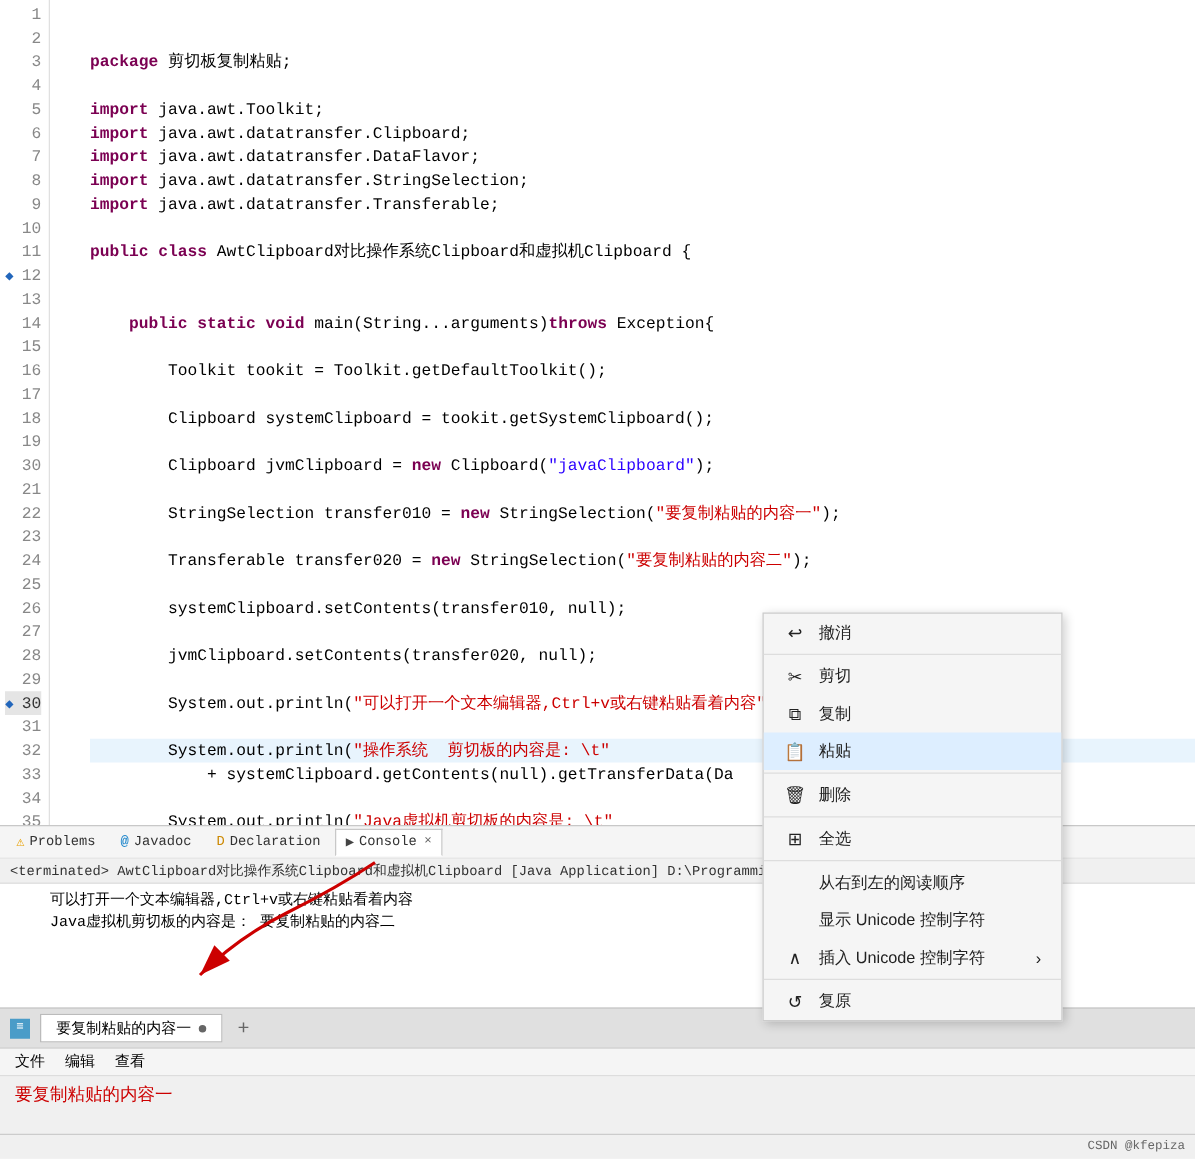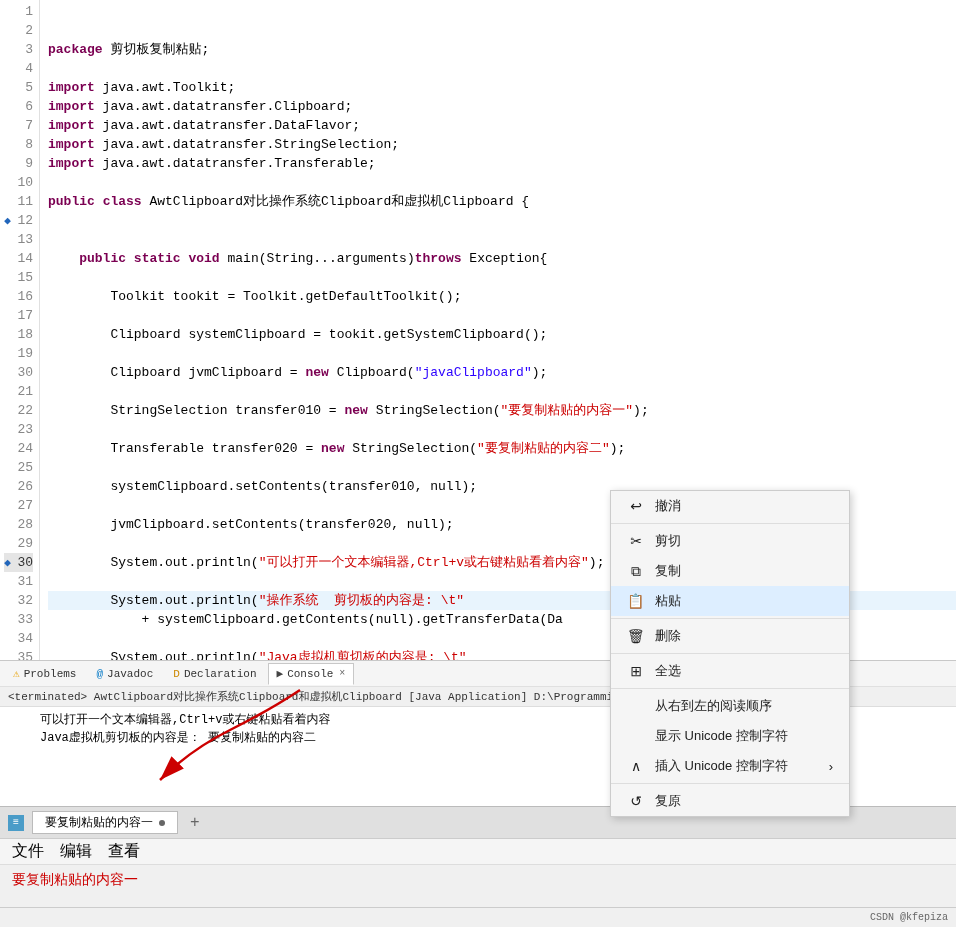--- a/index.html
+++ b/index.html
@@ -49,20 +49,21 @@
       color: #333;
     }
 
     .code-content {
       flex: 1;
       padding: 2px 0 2px 8px;
       font-size: 13px;
       line-height: 19px;
       overflow-x: auto;
       white-space: pre;
+      margin-left: 24px;
     }
 
     .code-line {
       height: 19px;
       display: block;
     }
 
     .code-line.highlighted {
       background: #e8f4fd;
     }
@@ -188,21 +189,21 @@
       color: #666;
       cursor: pointer;
       padding: 0 4px;
     }
 
     .notepad-menubar {
       background: #f5f5f5;
       display: flex;
       gap: 16px;
       padding: 2px 12px;
-      font-size: 16px;
+      font-size: 12px;
       border-bottom: 1px solid #ddd;
     }
 
     .notepad-content {
       padding: 6px 12px;
       font-size: 14px;
       color: #c00;
       font-family: sans-serif;
     }
 

